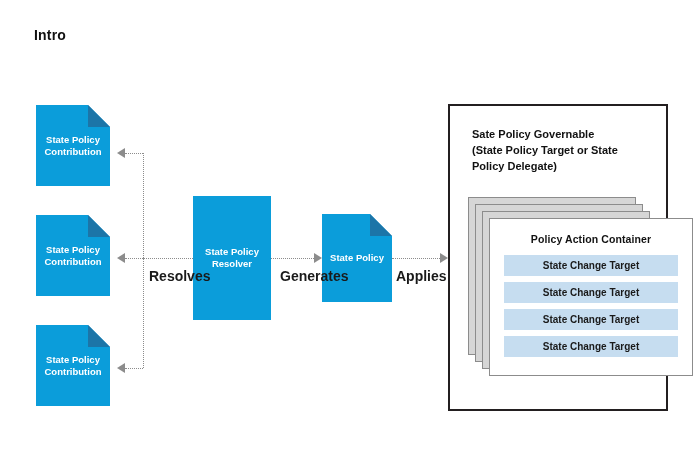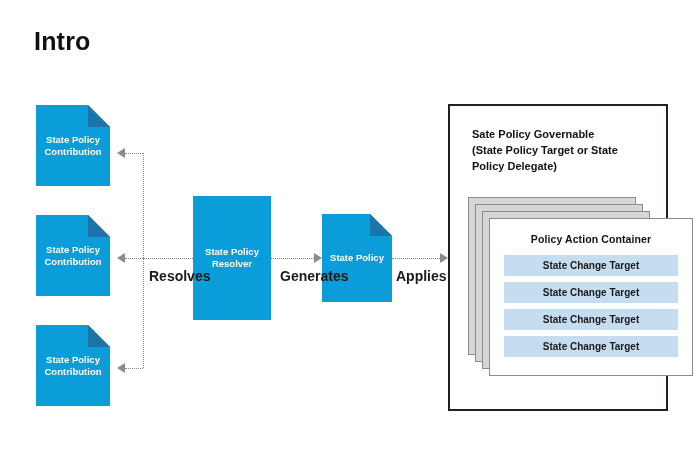--- a/index.html
+++ b/index.html
@@ -17,21 +17,21 @@
     height: 476px;
     background: #ffffff;
     overflow: hidden;
   }
 
   
   #page-title {
     position: absolute;
     left: 34px;
     top: 27px;
-    font-size: 25px;
+    font-size: 14px;
     font-weight: bold;
     color: #111111;
     letter-spacing: 0.2px;
   }
 
   
   .doc {
     position: absolute;
   }
   .doc .doc-body {

